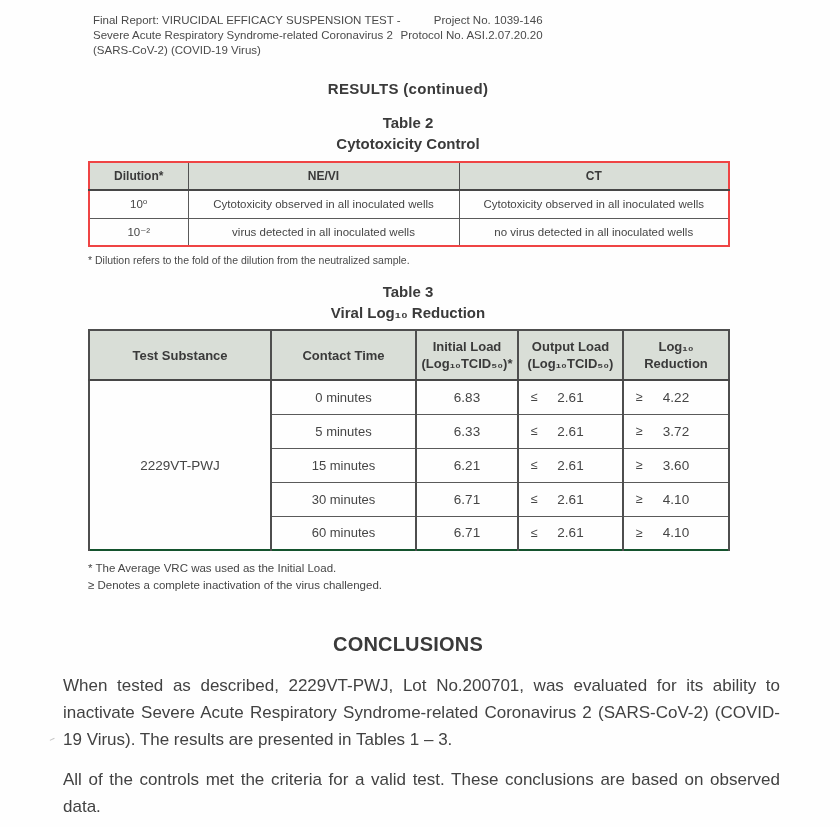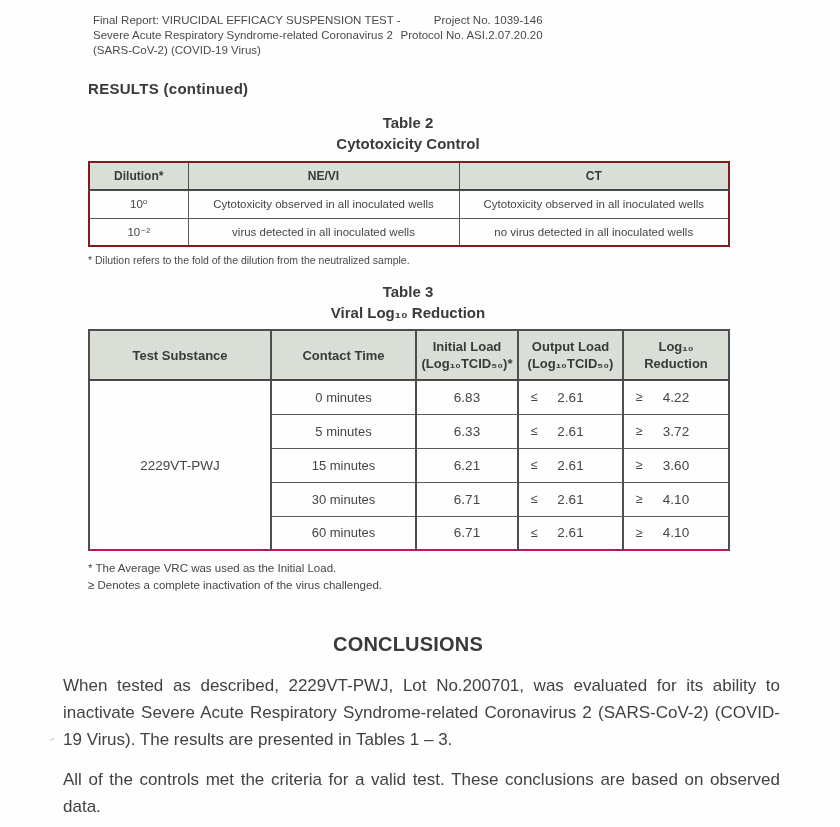--- a/index.html
+++ b/index.html
@@ -28,20 +28,21 @@
   .header-right { text-align: right; padding-right: 38px; white-space: nowrap; }
 
   
   .content {
     position: absolute;
     top: 58px; left: 88px;
     width: 640px;
   }
   .results-heading {
     margin: 22px 0 0 0;
+    text-align: center;
     font-size: 15px;
     font-weight: bold;
     color: #3a3a3a;
     letter-spacing: 0.3px;
   }
   .tbl-title {
     margin-top: 17px;
     text-align: center;
     font-size: 15px;
     font-weight: bold;
@@ -52,21 +53,21 @@
     text-align: center;
     font-size: 15px;
     font-weight: bold;
     color: #3a3a3a;
   }
 
   table { border-collapse: collapse; width: 640px; table-layout: fixed; }
   th, td { padding: 0 4px; text-align: center; vertical-align: middle; }
 
   
-  .table2 { margin-top: 9px; border: 2px solid #7f1d1d; }
+  .table2 { margin-top: 9px; border: 2px solid #ef4444; }
   .table2 th {
     height: 28px;
     background: #d9ded7;
     font-size: 12px;
     font-weight: bold;
     color: #3a3a3a;
     border: 1px solid #525252;
     border-bottom: 2px solid #474747;
   }
   .table2 td {
@@ -81,21 +82,21 @@
   .table2 .col-ct { width: 270px; }
 
   .footnote-small {
     margin-top: 7px;
     font-size: 10.5px;
     color: #4a4a4a;
     text-align: left;
   }
 
   
-  .table3 { margin-top: 8px; border: 2px solid #be185d; }
+  .table3 { margin-top: 8px; border: 2px solid #14532d; }
   .table3 th {
     height: 50px;
     background: #d9ded7;
     font-size: 13px;
     font-weight: bold;
     line-height: 17px;
     color: #3a3a3a;
     border: 2px solid #4e4e4e;
     border-bottom: 2px solid #474747;
   }

